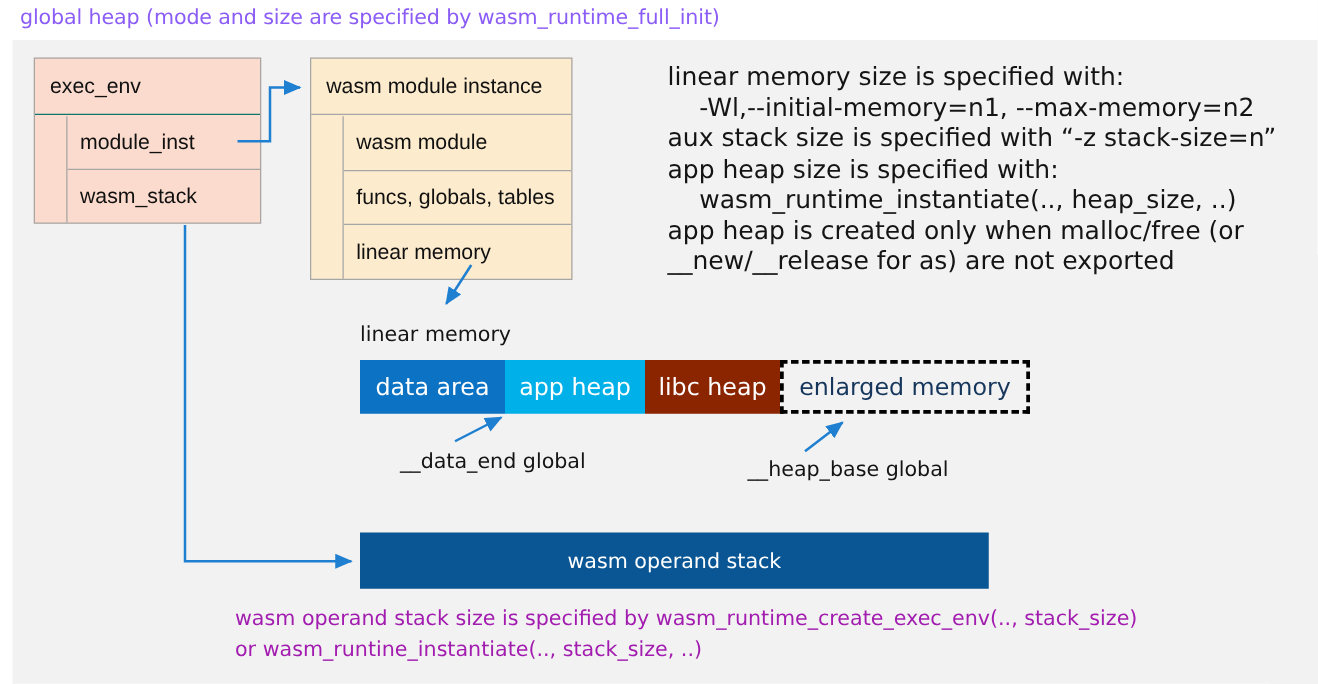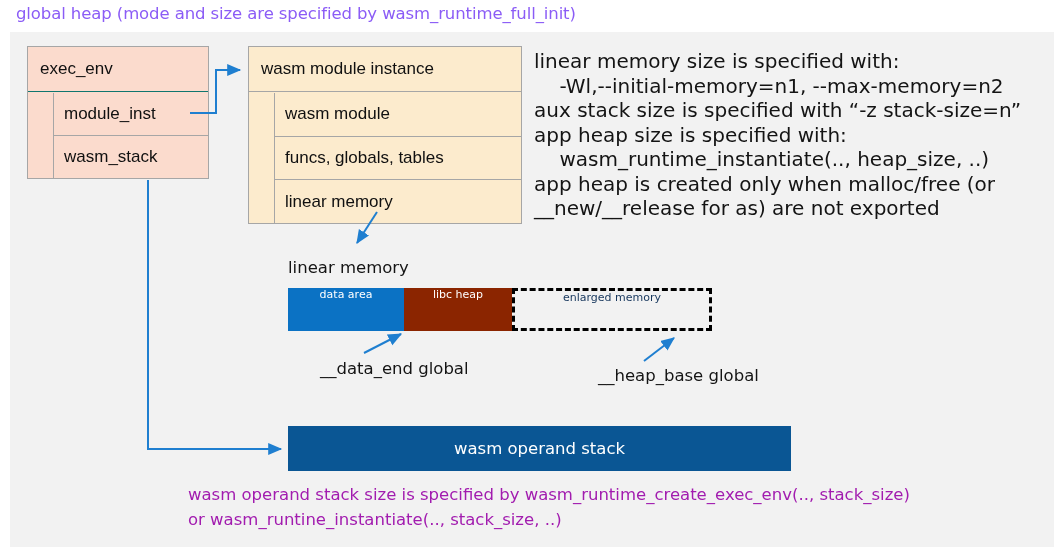--- a/index.html
+++ b/index.html
@@ -93,21 +93,21 @@
     align-items: center;
     padding-left: 10px;
     box-sizing: border-box;
   }
   #exec-env-body .subrow:first-child { border-bottom: 1px solid #a6a6a6; }
 
   
   #module-inst-box {
     left: 248px;
     top: 46px;
-    width: 274px;
+    width: 210px;
     height: 178px;
     background: #fcebcd;
   }
   #module-inst-header {
     height: 45px;
     border-bottom: 1px solid #a6a6a6;
     padding-left: 12px;
   }
   #module-inst-body {
     position: absolute;
@@ -141,23 +141,24 @@
   }
   #memory-strip {
     position: absolute;
     left: 288px;
     top: 288px;
     height: 43px;
     display: flex;
   }
   .seg {
     display: flex;
+    align-items: center;
     justify-content: center;
     box-sizing: border-box;
-    font-size: 11px;
+    font-size: 19px;
     color: #ffffff;
     white-space: nowrap;
   }
   .seg.dashed {
     border: 3px dashed #000000;
     color: #16365c;
     background: #f2f2f2;
   }
 
   
@@ -259,20 +260,23 @@
     wasm_runtime_instantiate(.., heap_size, ..)
 app heap is created only when malloc/free (or
 __new/__release for as) are not exported</div>
 
   <div id="linear-memory-caption">linear memory</div>
 
   <div id="memory-strip">
     <div class="seg" id="seg-data-area" style="width: 116px; background: rgb(11, 114, 196);">
       <span>data area</span>
     </div>
+    <div class="seg" id="seg-app-heap" style="width: 112px; background: rgb(0, 176, 232);">
+      <span>app heap</span>
+    </div>
     <div class="seg" id="seg-libc-heap" style="width: 108px; background: rgb(139, 37, 0);">
       <span>libc heap</span>
     </div>
     <div class="seg dashed" id="seg-enlarged" style="width: 200px; background: rgb(242, 242, 242); border-color: rgb(0, 0, 0); color: rgb(22, 54, 92);">
       <span>enlarged memory</span>
     </div>
   </div>
 
   <div class="ptr-label" id="data-end-label">__data_end global</div>
   <div class="ptr-label" id="heap-base-label">__heap_base global</div>

